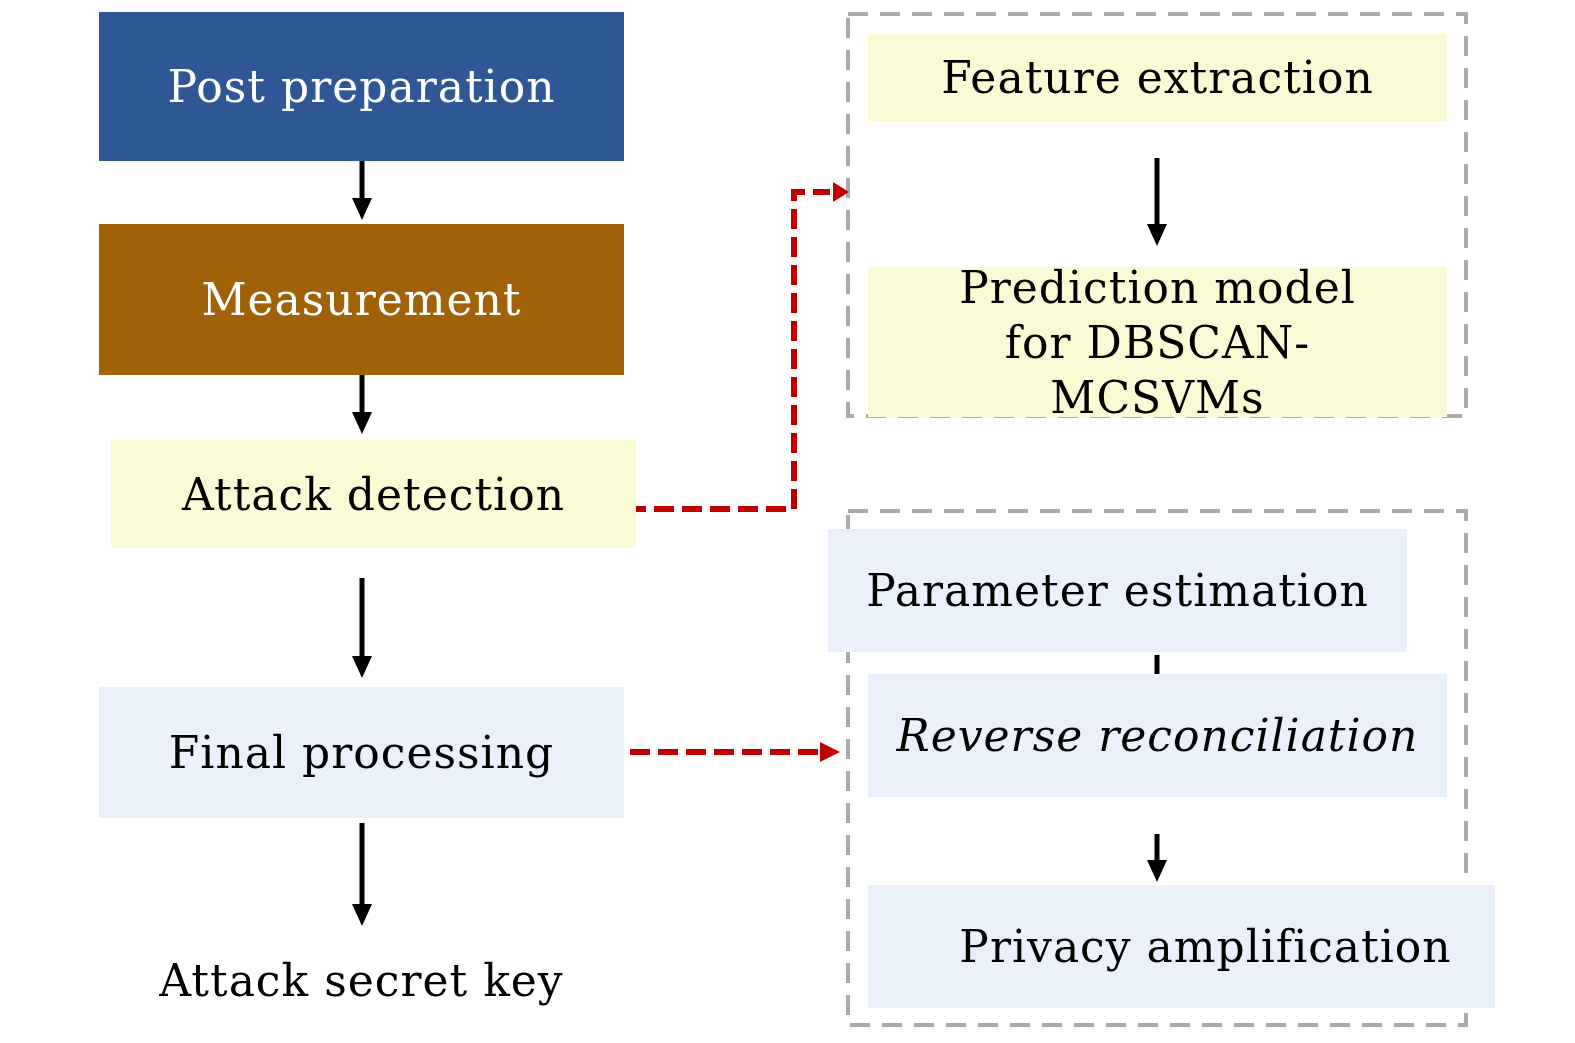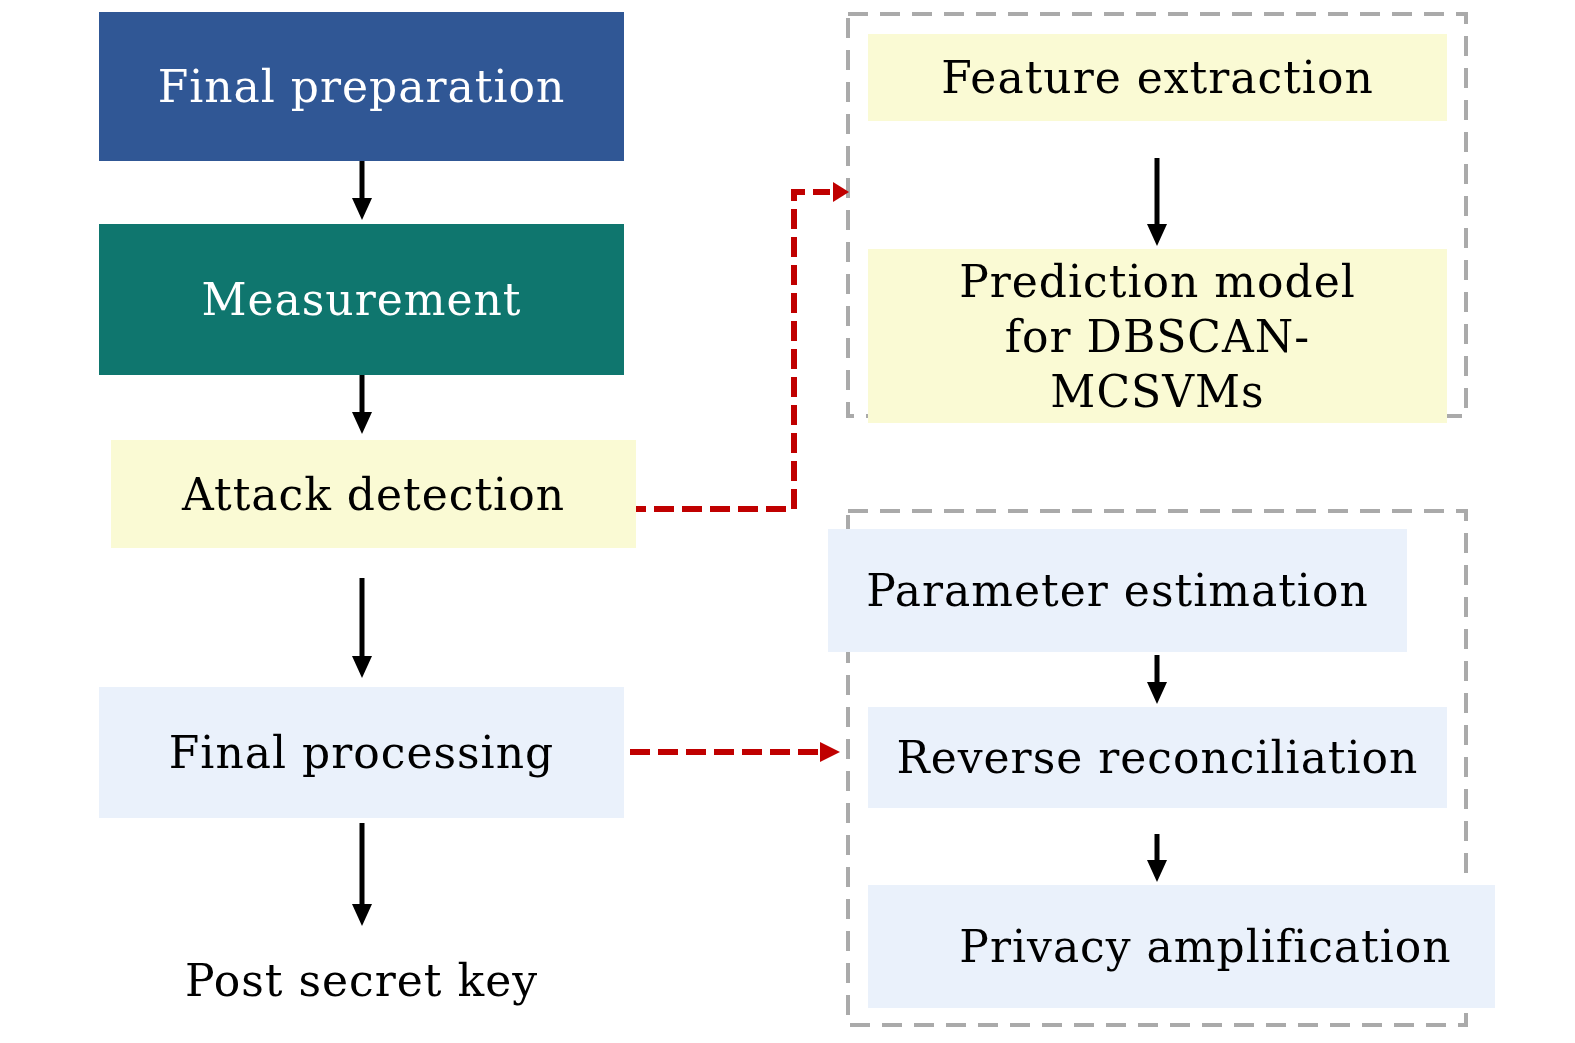--- a/index.html
+++ b/index.html
@@ -1,21 +1,21 @@
 <!DOCTYPE html>
 <html><head>
 <meta charset="utf-8">
 <style>
   html, body { margin: 0; padding: 0; background: #ffffff; }
   body { width: 1575px; height: 1043px; position: relative; overflow: hidden;
          font-family: "DejaVu Serif", "Liberation Serif", serif; }
   .box { position: absolute; display: flex; align-items: center; justify-content: center;
          text-align: center; font-size: 44px; line-height: 1.25; letter-spacing: 1px; }
   .dark { background: #305795; color: #ffffff; }
-  .mid { background: #0f766e; color: #ffffff; text-align: right; }
+  .mid { background: #a16207; color: #ffffff; text-align: right; }
   .yellow { background: #fafad4; color: #000000; }
   .lblue { background: #eaf1fb; color: #000000; }
   .plain { color: #000; }
   svg.overlay { position: absolute; left: 0; top: 0; }
 </style>
 </head>
 <body>
 
 <svg class="overlay" width="1575" height="1043">
   <defs>
@@ -61,43 +61,43 @@
     <polyline points="626,509 794,509 794,192 830,192" fill="none" stroke="#c00000" stroke-width="6" stroke-dasharray="20,8"></polyline>
     <path d="M833,182 L849,192 L833,202 z" fill="#c00000"></path>
   </g>
   <g>
     <line x1="630" y1="752" x2="822" y2="752" stroke="#c00000" stroke-width="6" stroke-dasharray="20,8"></line>
     <path d="M820,742 L840,752 L820,762 z" fill="#c00000"></path>
   </g>
 </svg>
 
 <div class="box dark" style="left:99px; top:12px; width:525px; height:149px;">
-  <span>Final preparation</span>
+  <span>Post preparation</span>
 </div>
 <div class="box mid" style="left:99px; top:224px; width:525px; height:151px;">
   <span>Measurement</span>
 </div>
 <div class="box yellow" style="left:111px; top:440px; width:525px; height:108px;">
   <span>Attack detection</span>
 </div>
 <div class="box lblue" style="left:99px; top:687px; width:525px; height:131px;">
   <span>Final processing</span>
 </div>
 <div class="box plain" style="left:99px; top:940px; width:525px; height:80px;">
-  <span>Post secret key</span>
+  <span>Attack secret key</span>
 </div>
 
 <div class="box yellow" style="left:868px; top:34px; width:579px; height:87px;">
   <span>Feature extraction</span>
 </div>
-<div class="box yellow" style="left:868px; top:249px; width:579px; height:174px; padding:0 70px; box-sizing:border-box;">
+<div class="box yellow" style="left:868px; top:267px; width:579px; height:150px; padding:0 70px; box-sizing:border-box;">
   <span>Prediction model for DBSCAN-MCSVMs</span>
 </div>
 
 <div class="box lblue" style="left:828px; top:529px; width:579px; height:123px;">
   <span>Parameter estimation</span>
 </div>
-<div class="box lblue" style="left:868px; top:707px; width:579px; height:101px;">
+<div class="box lblue" style="left:868px; top:674px; width:579px; height:123px;font-style:italic;">
   <span>Reverse reconciliation</span>
 </div>
 <div class="box lblue" style="left:868px; top:885px; width:579px; height:123px;padding-left:48px;">
   <span>Privacy amplification</span>
 </div>
 
 </body></html>

